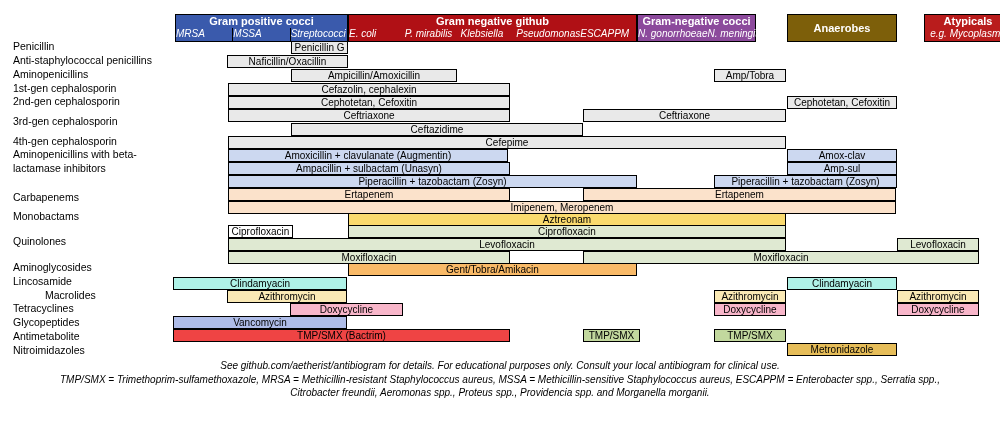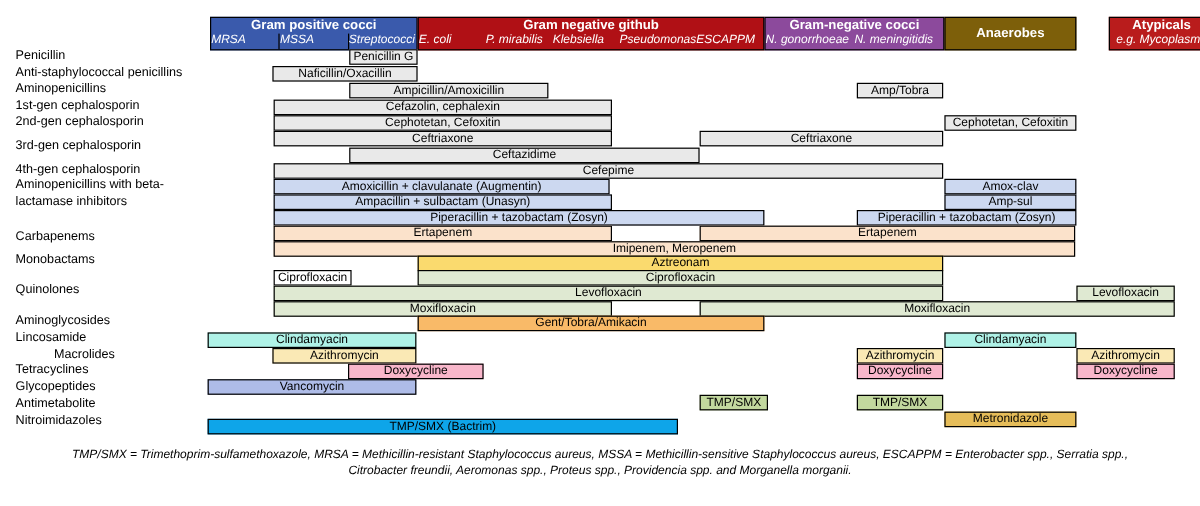--- a/index.html
+++ b/index.html
@@ -38,21 +38,21 @@
       <div class="hgroup" style="left: 348px; width: 289px; background: rgb(176, 16, 21);">
         <div class="hg-top">Gram negative github</div>
         <div class="hg-subrow">
           <div class="hg-cell">E. coli</div>
           <div class="hg-cell">P. mirabilis</div>
           <div class="hg-cell">Klebsiella</div>
           <div class="hg-cell">Pseudomonas</div>
           <div class="hg-cell">ESCAPPM</div>
         </div>
       </div>
-      <div class="hgroup" style="left: 637px; width: 150px; background: rgb(140, 74, 156);">
+      <div class="hgroup" style="left: 637px; width: 119px; background: rgb(140, 74, 156);">
         <div class="hg-top">Gram-negative cocci</div>
         <div class="hg-subrow">
           <div class="hg-cell">N. gonorrhoeae</div>
           <div class="hg-cell">N. meningitidis</div>
         </div>
       </div>
       <div class="hgroup" style="left: 787px; width: 110px; background: rgb(125, 95, 10);">
         <div class="hg-center">Anaerobes</div>
       </div>
       <div class="hgroup" style="left: 924px; width: 88px; background: #b91c1c;">
@@ -112,19 +112,20 @@
       <div class="bar" style="left: 348px; top: 263px; width: 289px; background: rgb(249, 186, 104);">Gent/Tobra/Amikacin</div>
       <div class="bar" style="left: 173px; top: 277px; width: 174px; background: rgb(175, 242, 231);">Clindamyacin</div>
       <div class="bar" style="left: 787px; top: 277px; width: 110px; background: rgb(175, 242, 231);">Clindamyacin</div>
       <div class="bar" style="left: 227px; top: 290px; width: 120px; background: rgb(250, 233, 181);">Azithromycin</div>
       <div class="bar" style="left: 714px; top: 290px; width: 72px; background: rgb(250, 233, 181);">Azithromycin</div>
       <div class="bar" style="left: 897px; top: 290px; width: 82px; background: rgb(250, 233, 181);">Azithromycin</div>
       <div class="bar" style="left: 290px; top: 303px; width: 113px; background: rgb(248, 182, 202);">Doxycycline</div>
       <div class="bar" style="left: 714px; top: 303px; width: 72px; background: rgb(248, 182, 202);">Doxycycline</div>
       <div class="bar" style="left: 897px; top: 303px; width: 82px; background: rgb(248, 182, 202);">Doxycycline</div>
       <div class="bar" style="left: 173px; top: 316px; width: 174px; background: rgb(174, 188, 232);">Vancomycin</div>
-      <div class="bar" style="left: 173px; top: 329px; width: 392px; background: #0ea5e9; margin-top: 20px;">TMP/SMX (Bactrim)</div>
+      <div class="bar" style="left: 173px; top: 329px; width: 337px; background: #ef4444;">TMP/SMX (Bactrim)</div>
       <div class="bar" style="left: 583px; top: 329px; width: 57px; background: rgb(194, 216, 158);">TMP/SMX</div>
       <div class="bar" style="left: 714px; top: 329px; width: 72px; background: rgb(194, 216, 158);">TMP/SMX</div>
       <div class="bar" style="left: 787px; top: 343px; width: 110px; background: rgb(230, 189, 89);">Metronidazole</div>
     </div>
+  <div class="note1">See github.com/aetherist/antibiogram for details. For educational purposes only. Consult your local antibiogram for clinical use.</div>
   <div class="note2">TMP/SMX = Trimethoprim-sulfamethoxazole, MRSA = Methicillin-resistant Staphylococcus aureus, MSSA = Methicillin-sensitive Staphylococcus aureus, ESCAPPM = Enterobacter spp., Serratia spp., Citrobacter freundii, Aeromonas spp., Proteus spp., Providencia spp. and Morganella morganii.</div>
 </div>
 
 </body></html>

